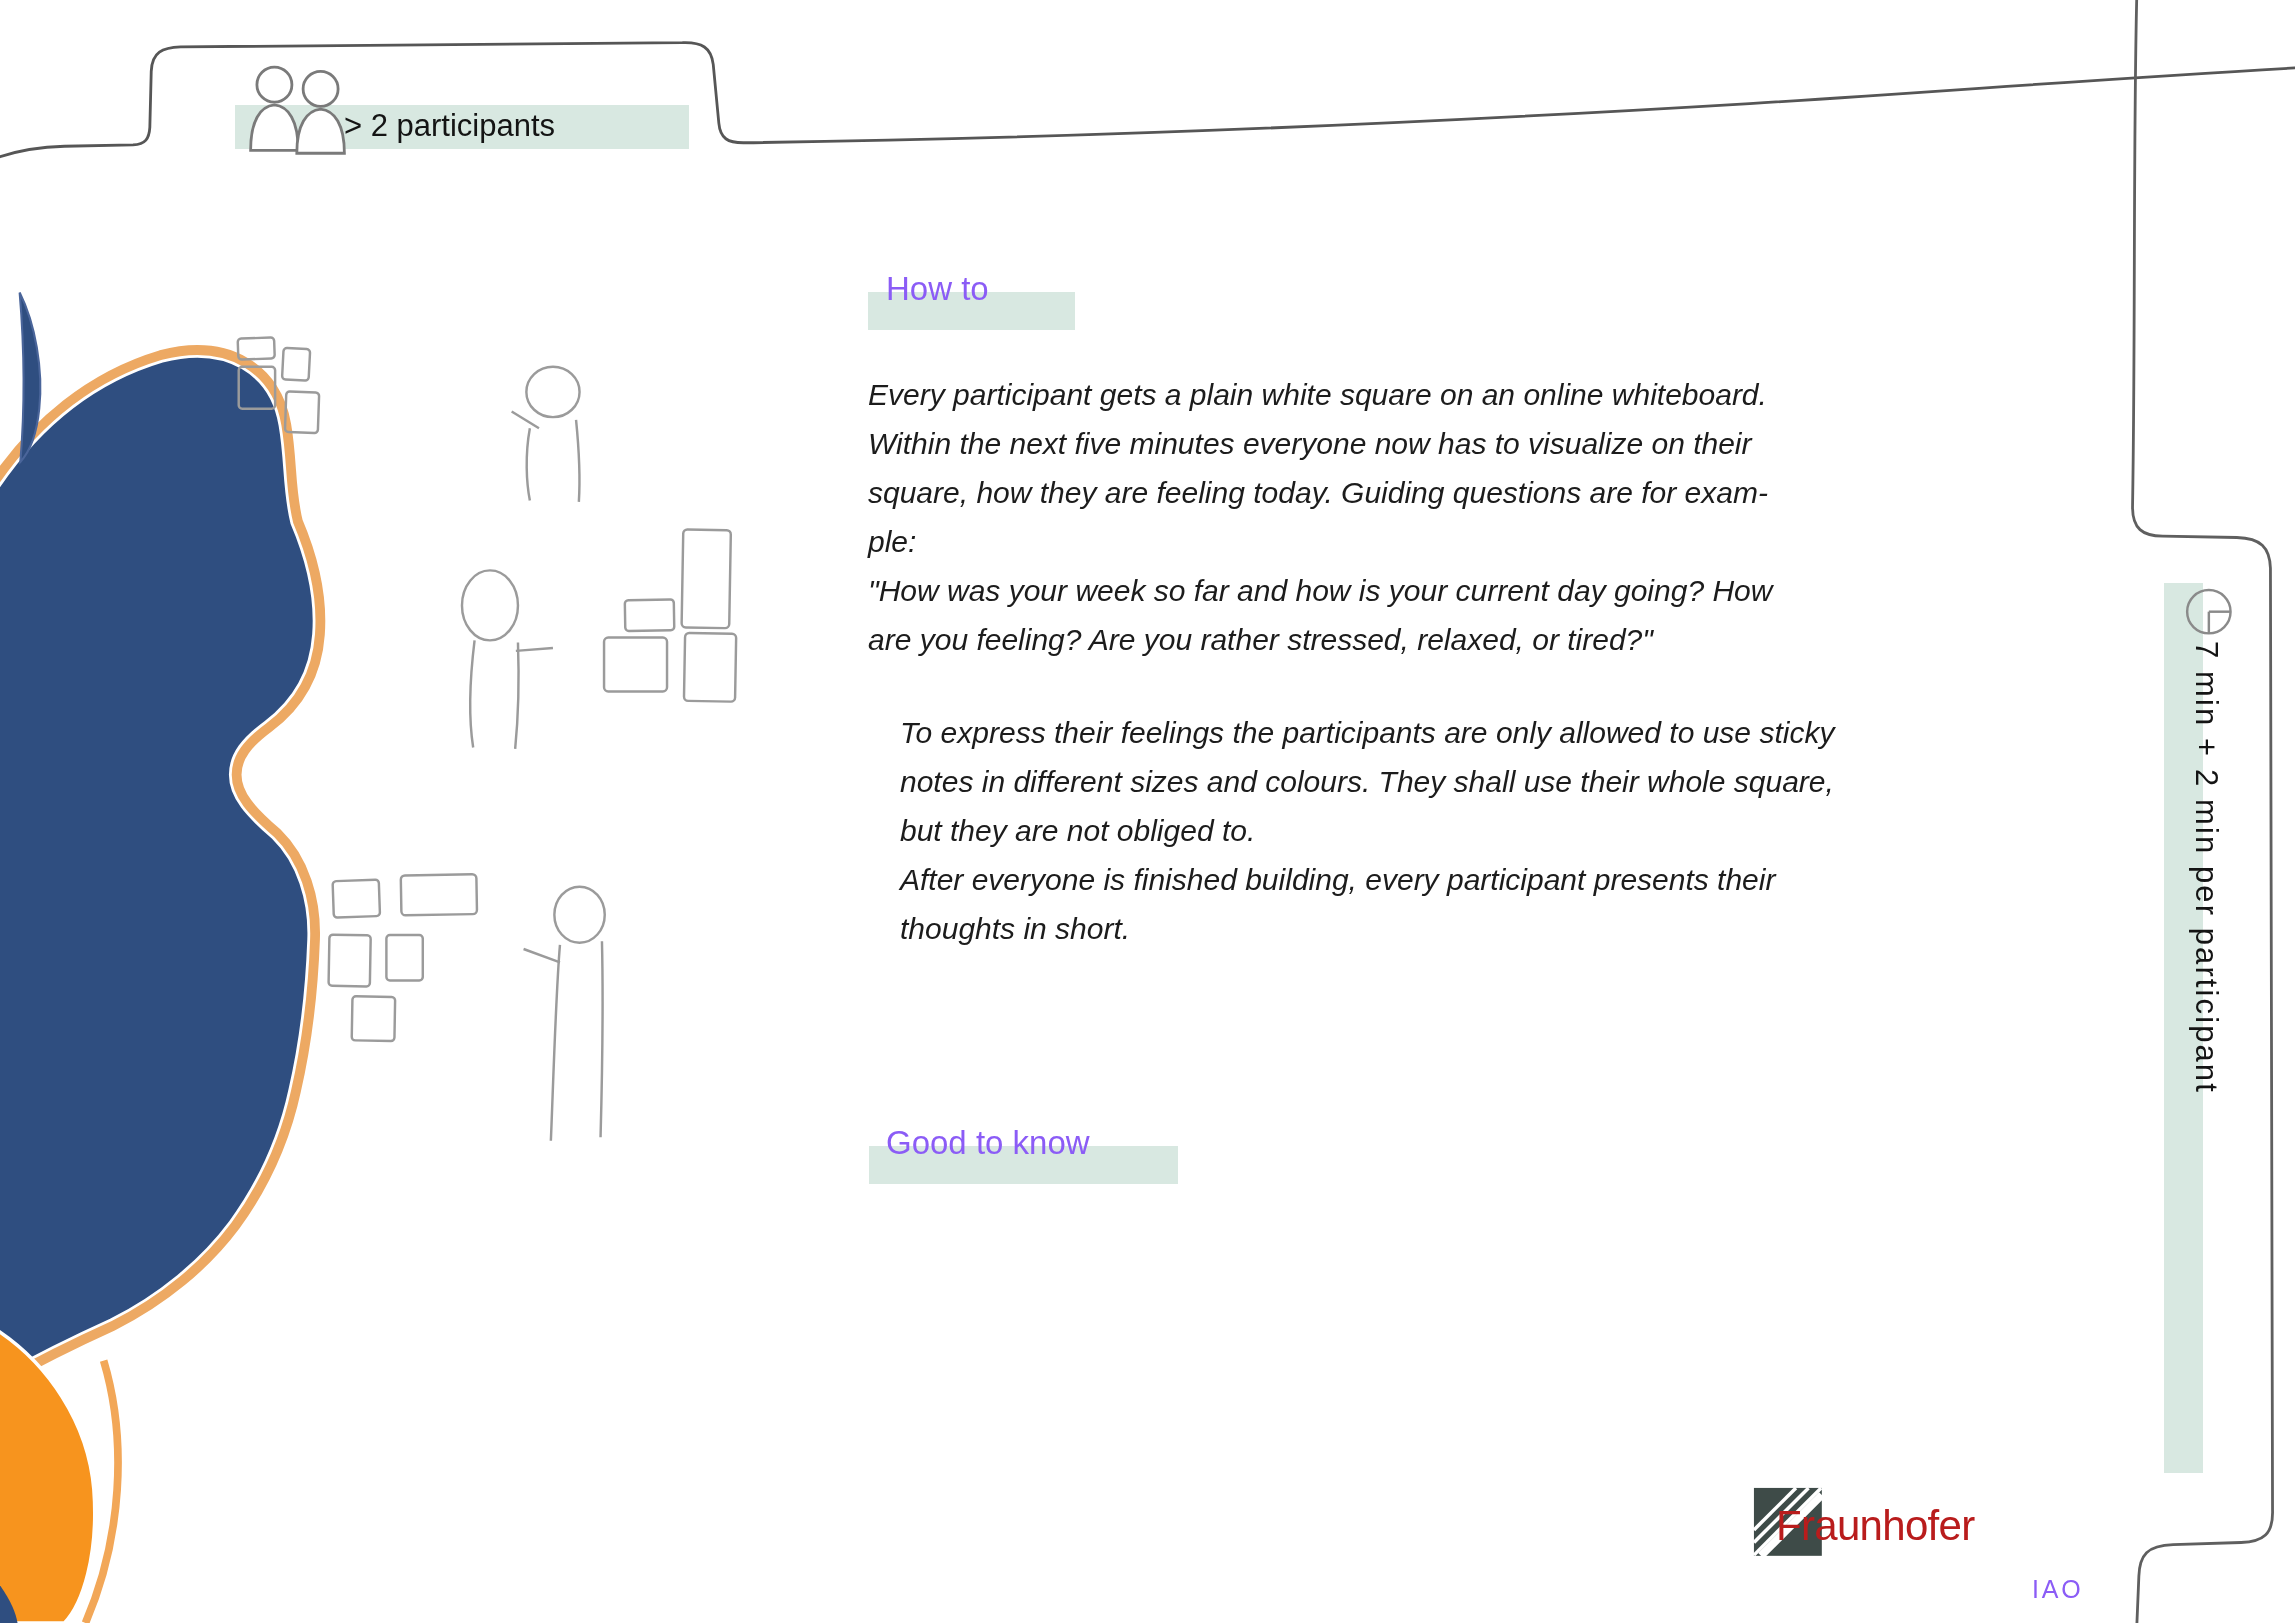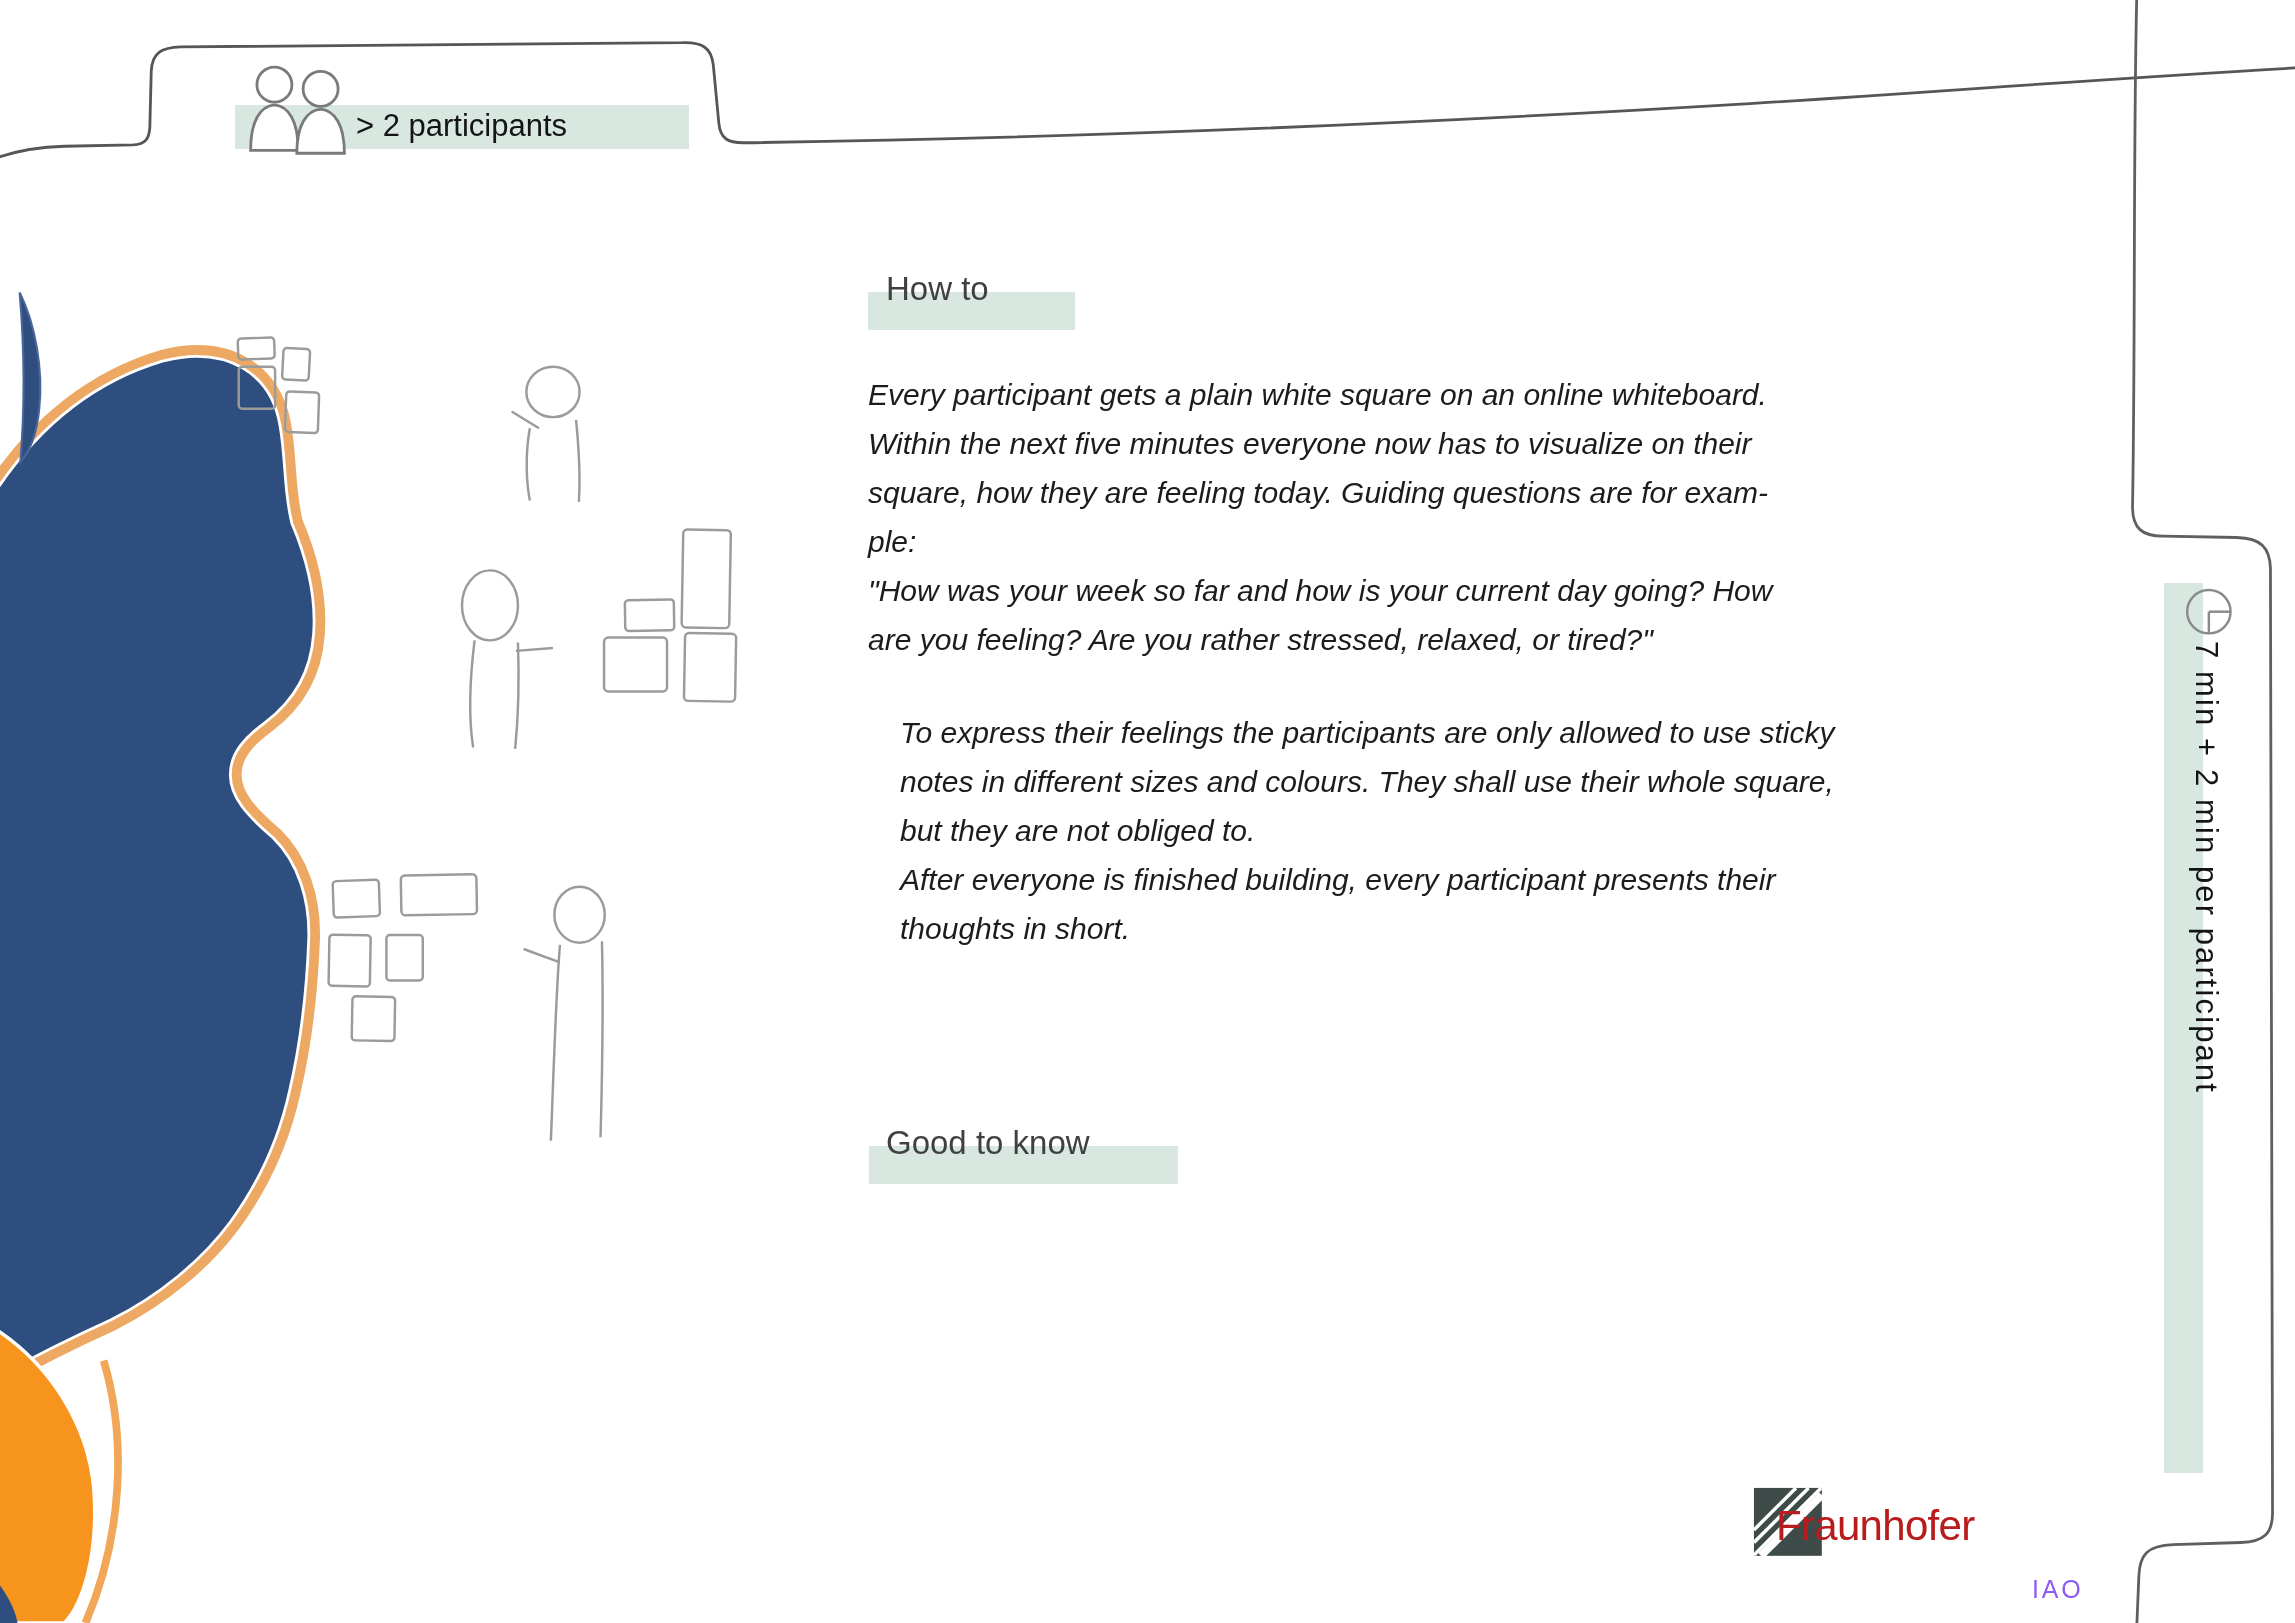--- a/index.html
+++ b/index.html
@@ -13,36 +13,36 @@
   }
   svg.layer{position:absolute;left:0;top:0;pointer-events:none;}
   .z1{z-index:1}.z2{z-index:2}.z3{z-index:3}
 
   
   .ptab-strip{
     position:absolute;left:235px;top:105px;width:454px;height:44px;
     background:#d8e8e1;z-index:2;
   }
   .ptab-label{
-    position:absolute;left:356px;top:106px;height:39px;line-height:39px;
+    position:absolute;left:344px;top:106px;height:39px;line-height:39px;
     font-size:31px;color:#141414;z-index:3;white-space:nowrap;
   }
 
   
   .title{
     position:absolute;left:151px;top:253px;
     font-size:46px;color:#8d8d8d;letter-spacing:0.7px;z-index:3;white-space:nowrap;
   }
 
   
   .h-strip{position:absolute;background:#d8e8e1;z-index:2;}
   .howto-strip{left:868px;top:292px;width:207px;height:38px;}
   .gtk-strip{left:869px;top:1146px;width:309px;height:38px;}
   .heading{
-    position:absolute;font-size:33px;color:#404040;z-index:3;white-space:nowrap;
+    position:absolute;font-size:33px;color:#8b5cf6;z-index:3;white-space:nowrap;
   }
   .howto-head{left:886px;top:270px;}
   .gtk-head{left:886px;top:1124px;}
 
   
   .para{
     position:absolute;left:868px;width:1316px;
     font-size:30px;line-height:49px;color:#1c1c1c;
     white-space:pre-line;z-index:3;font-style:italic;
   }

